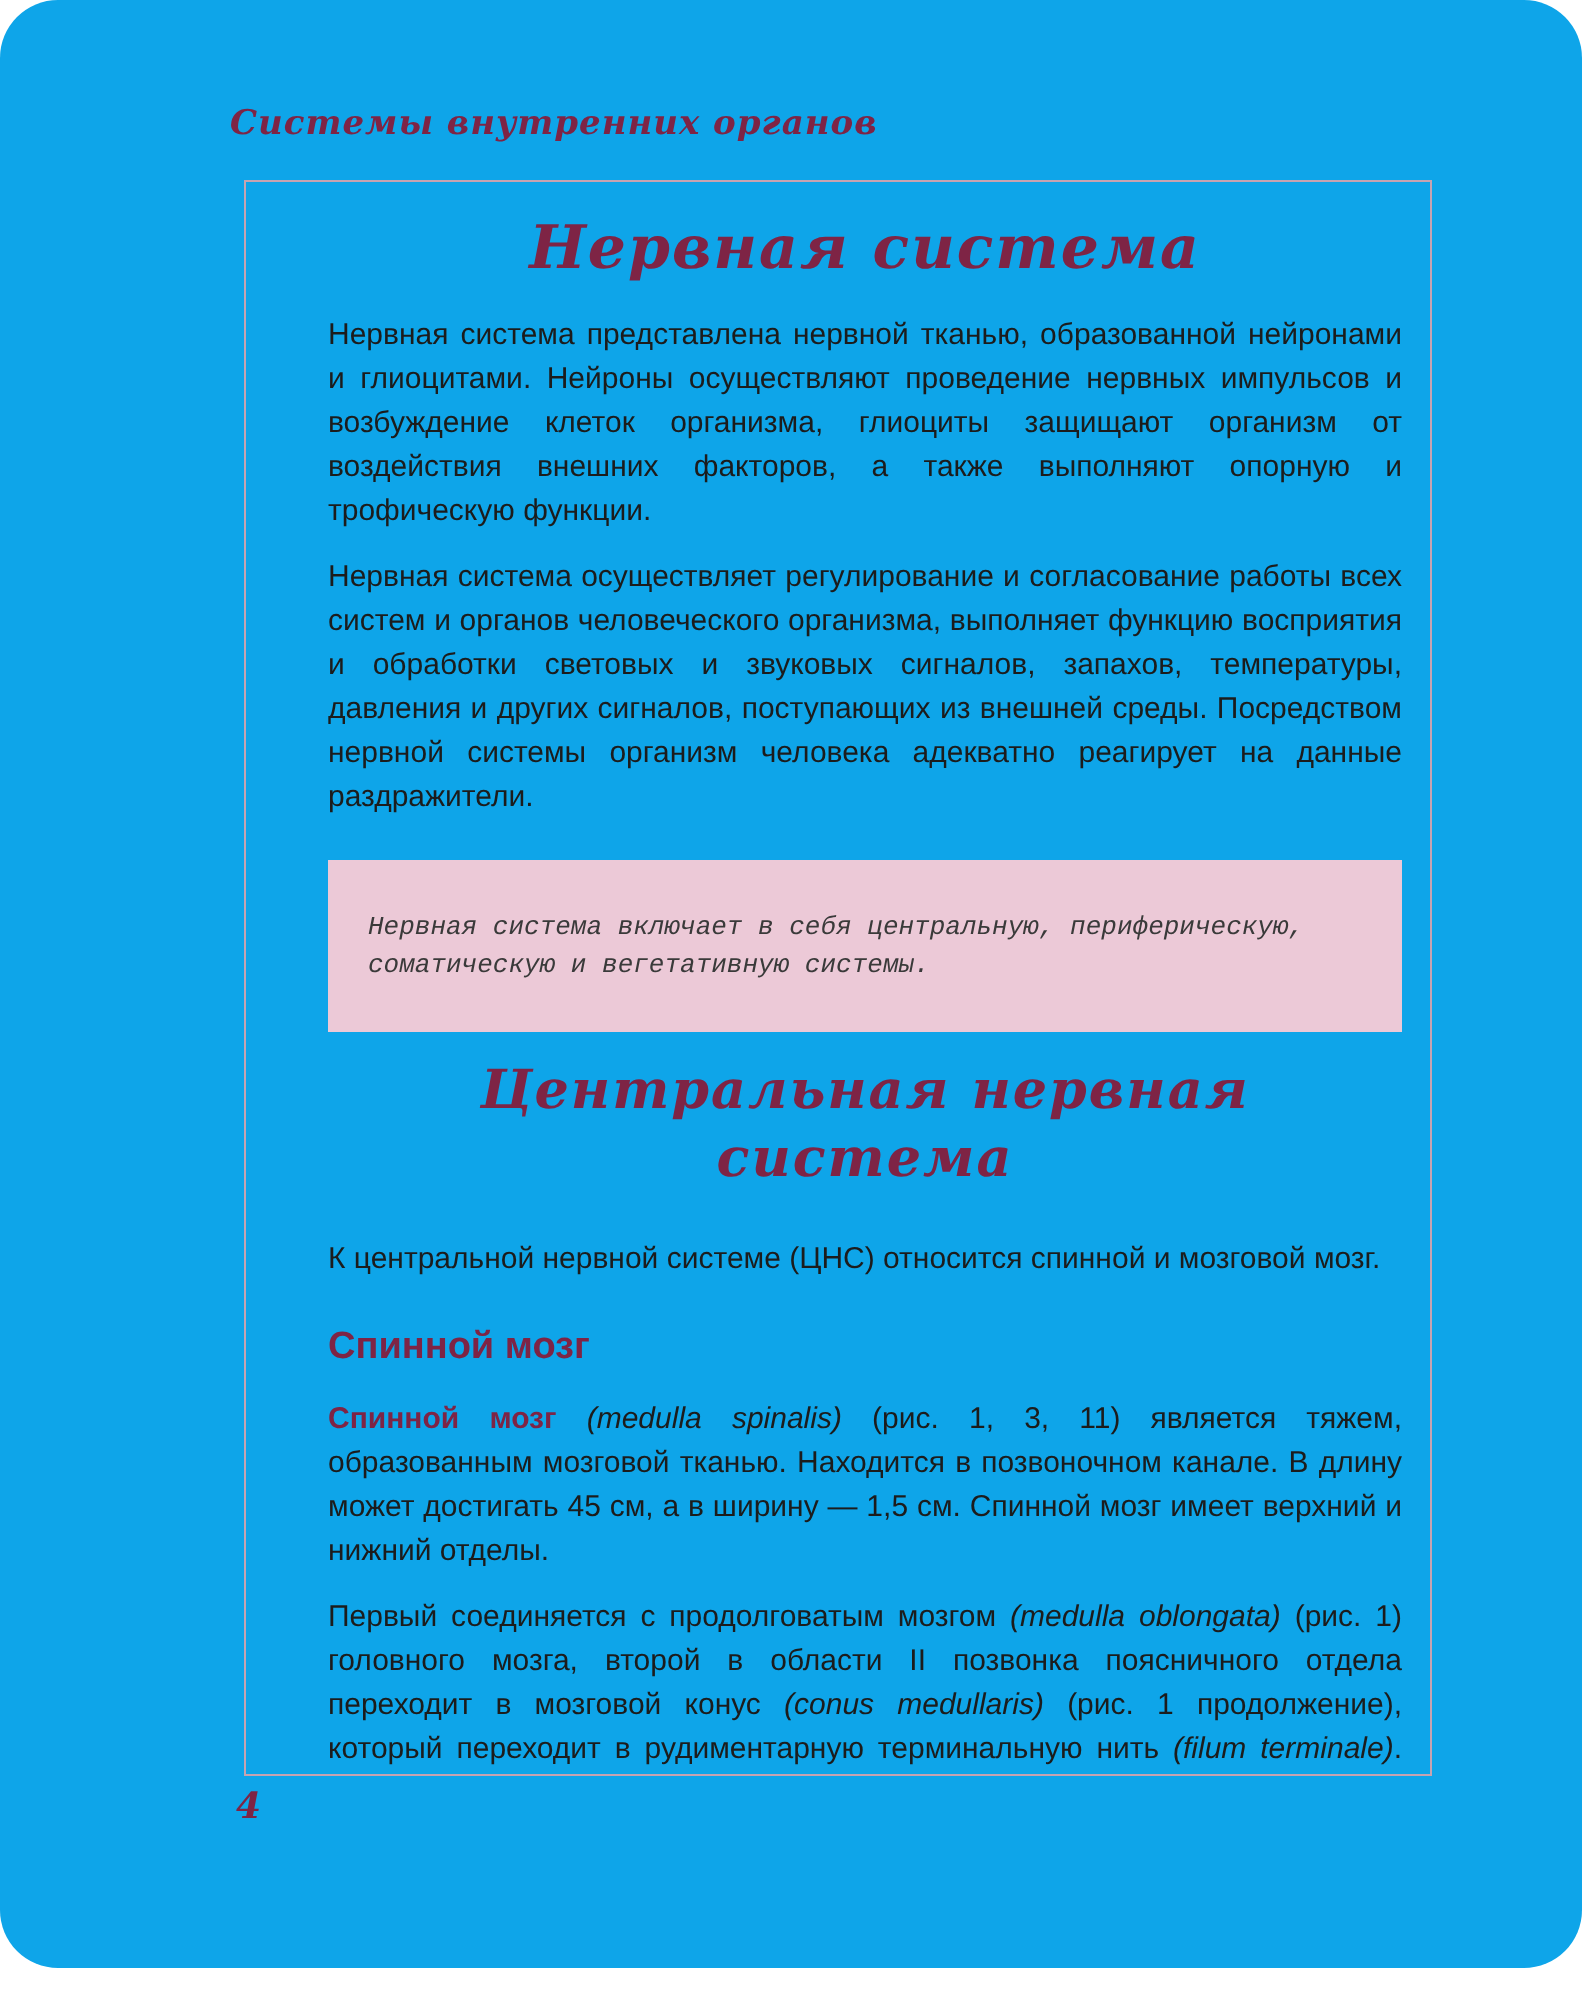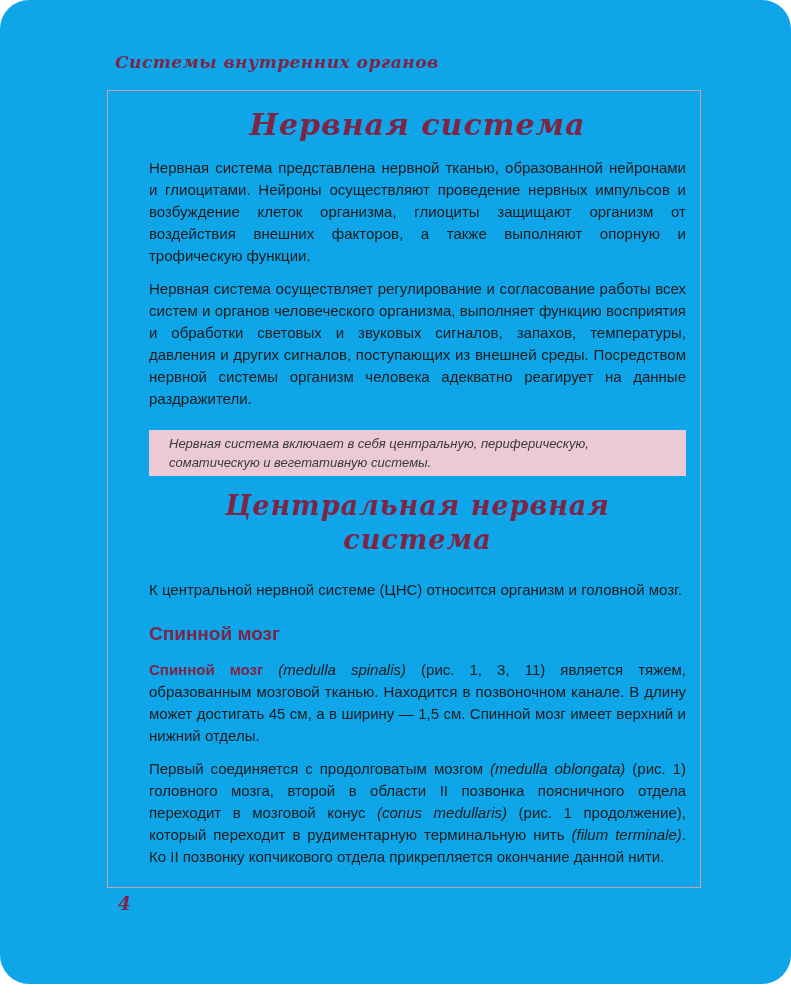--- a/index.html
+++ b/index.html
@@ -20,21 +20,21 @@
     left: 115px;
     font-family: "DejaVu Serif", serif;
     font-style: italic;
     font-weight: 700;
     font-size: 17px;
     letter-spacing: 0.5px;
     color: var(--maroon, #7e2445);
   }
   .content-box {
     position: absolute;
-    left: 107px;
+    left: 122px;
     top: 90px;
     width: 594px;
     height: 798px;
     box-sizing: border-box;
     border: 1px solid var(--frame_border, #c7a3b1);
     padding: 0 14px 0 41px;
     overflow: hidden;
   }
   .script-title {
     font-family: "DejaVu Serif", serif;
@@ -57,21 +57,22 @@
   p.body {
     font-size: 15px;
     line-height: 22px;
     margin: 0 0 11px 0;
     text-align: justify;
   }
   p.body.first-after-title { margin-top: 0; }
   .note-box {
     margin: 20px 0 10px 0;
     background: var(--note_bg, #ecc9d7);
-    padding: 4px 20px;
+    padding: 24px 20px;
+    font-family: Liberation Mono, monospace;
   }
   .note-text {
     margin: 0;
     font-size: 13px;
     line-height: 19px;
     font-style: italic;
     color: #3a3a3a;
     text-align: left;
   }
   p.section-intro {
@@ -111,21 +112,21 @@
     <p class="body">Нервная система представлена нервной тканью, образованной нейронами и глиоцитами. Нейроны осуществляют проведение нервных импульсов и возбуждение клеток организма, глиоциты защищают организм от воздействия внешних факторов, а также выполняют опорную и трофическую функции.</p>
 
     <p class="body first-after-title">Нервная система осуществляет регулирование и согласование работы всех систем и органов человеческого организма, выполняет функцию восприятия и обработки световых и звуковых сигналов, запахов, температуры, давления и других сигналов, поступающих из внешней среды. Посредством нервной системы организм человека адекватно реагирует на данные раздражители.</p>
 
     <div class="note-box">
       <p class="note-text">Нервная система включает в себя центральную, периферическую, соматическую и вегетативную системы.</p>
     </div>
 
     <h2 class="script-title">Центральная нервная система</h2>
 
-    <p class="body section-intro">К центральной нервной системе (ЦНС) относится организм и головной мозг.</p>
+    <p class="body section-intro">К центральной нервной системе (ЦНС) относится спинной и мозговой мозг.</p>
 
     <h3 class="subheading">Спинной мозг</h3>
 
     <p class="body"><span class="seg-lead">Спинной мозг</span><span> </span><span class="seg-i">(medulla spinalis)</span><span> (рис. 1, 3, 11) является тяжем, образованным мозговой тканью. Находится в позвоночном канале. В длину может достигать 45 см, а в ширину — 1,5 см. Спинной мозг имеет верхний и нижний отделы.</span></p>
 
     <p class="body"><span>Первый соединяется с продолговатым мозгом </span><span class="seg-i">(medulla oblongata)</span><span> (рис. 1) головного мозга, второй в области II позвонка поясничного отдела переходит в мозговой конус </span><span class="seg-i">(conus medullaris)</span><span> (рис. 1 продолжение), который переходит в рудиментарную терминальную нить </span><span class="seg-i">(filum terminale)</span><span>. Ко II позвонку копчикового отдела прикрепляется окончание данной нити.</span></p>
 
   </div>
 
   <div class="page-number">4</div>

